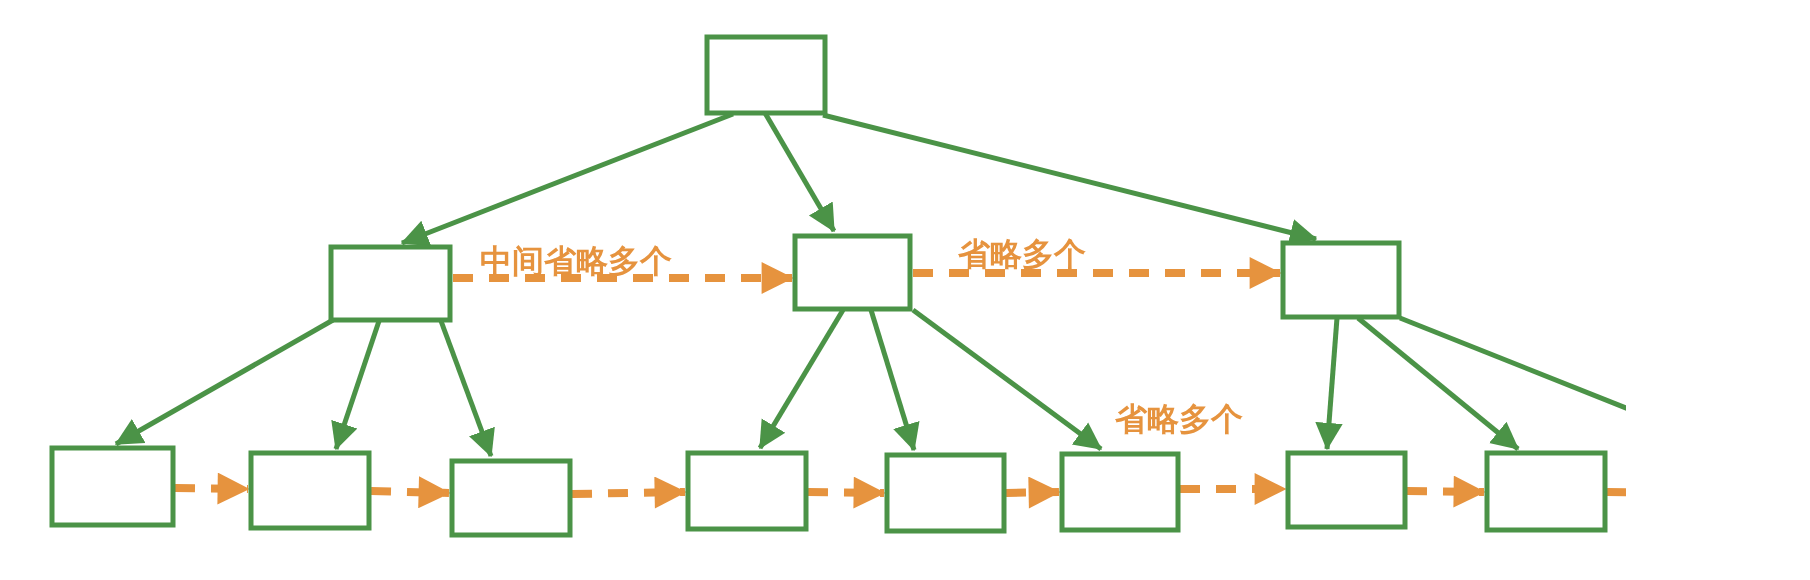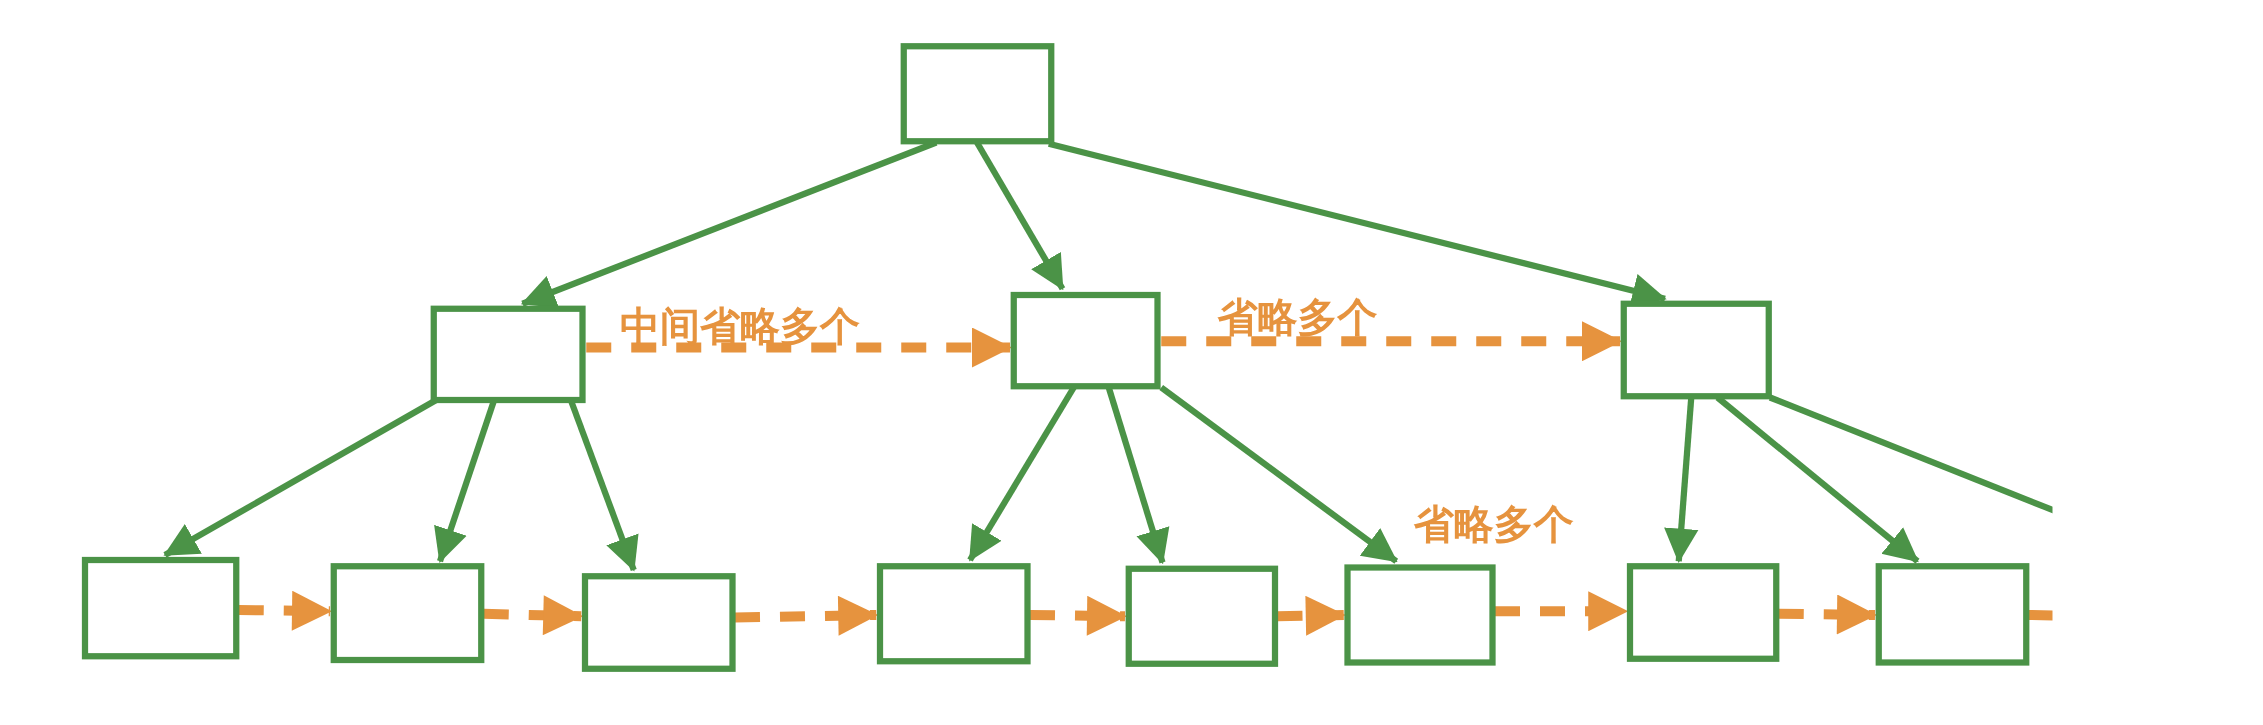--- a/index.html
+++ b/index.html
@@ -1,21 +1,20 @@
 <!DOCTYPE html>
 <html style="--green: #4b9347; --orange: #e6933e; --bg: #ffffff;"><head>
 <meta charset="utf-8">
 <style>
   :root { --green:#4b9347; --orange:#e6933e; --bg:#ffffff; }
   html,body { margin:0; padding:0; }
   .canvas {
     position:relative; width:1626px; height:580px;
     background:var(--bg); overflow:hidden;
     font-family:"Liberation Sans", sans-serif;
-    padding-left:16px;
   }
   svg { display:block; }
   rect.node { fill:#ffffff; stroke:var(--green); stroke-width:5px; }
   line.tree-edge { stroke:var(--green); stroke-width:5px; marker-end:url(#ah-green); }
   line.link-edge { stroke:var(--orange); stroke-width:8px; stroke-dasharray:20 16; marker-end:url(#ah-orange); }
   text.lbl { fill:var(--orange); font-family:"Liberation Sans", sans-serif; font-size:32px; font-weight:bold; }
   #ah-green path { fill:var(--green); }
   #ah-orange path { fill:var(--orange); }
 </style>
 </head>

